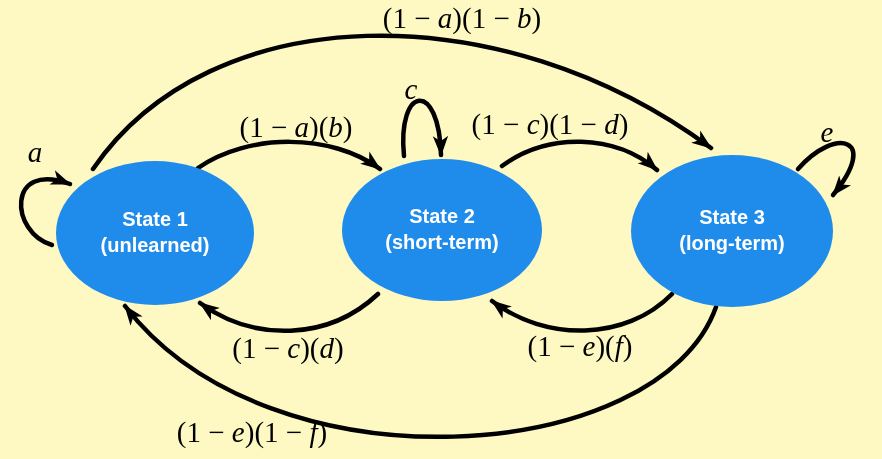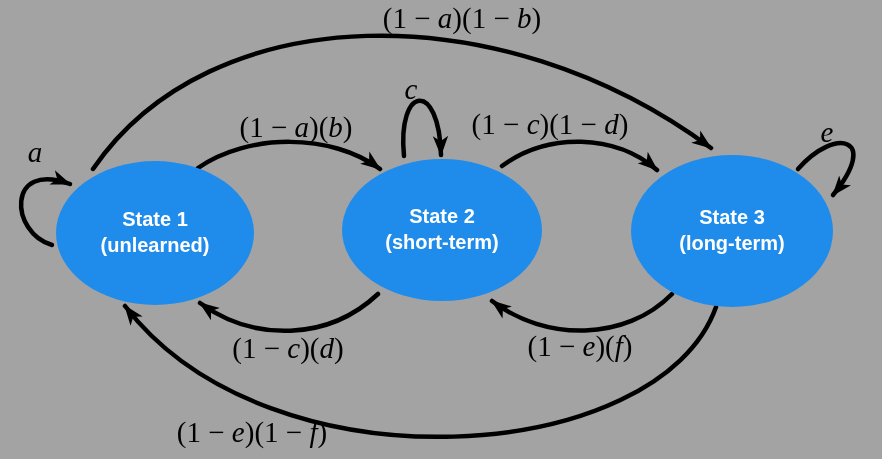--- a/index.html
+++ b/index.html
@@ -5,21 +5,21 @@
   html, body {
     margin: 0;
     padding: 0;
     background: #ffffff;
     font-family: "Liberation Sans", sans-serif;
   }
   .stage {
     position: relative;
     width: 882px;
     height: 459px;
-    background: #a3a3a3;
+    background: #fef9c3;
     overflow: hidden;
   }
   svg { display: block; }
   .edge {
     fill: none;
     stroke-width: 4.5;
     stroke-linecap: round;
   }
   .math-label {
     font-family: "Liberation Serif", serif;

